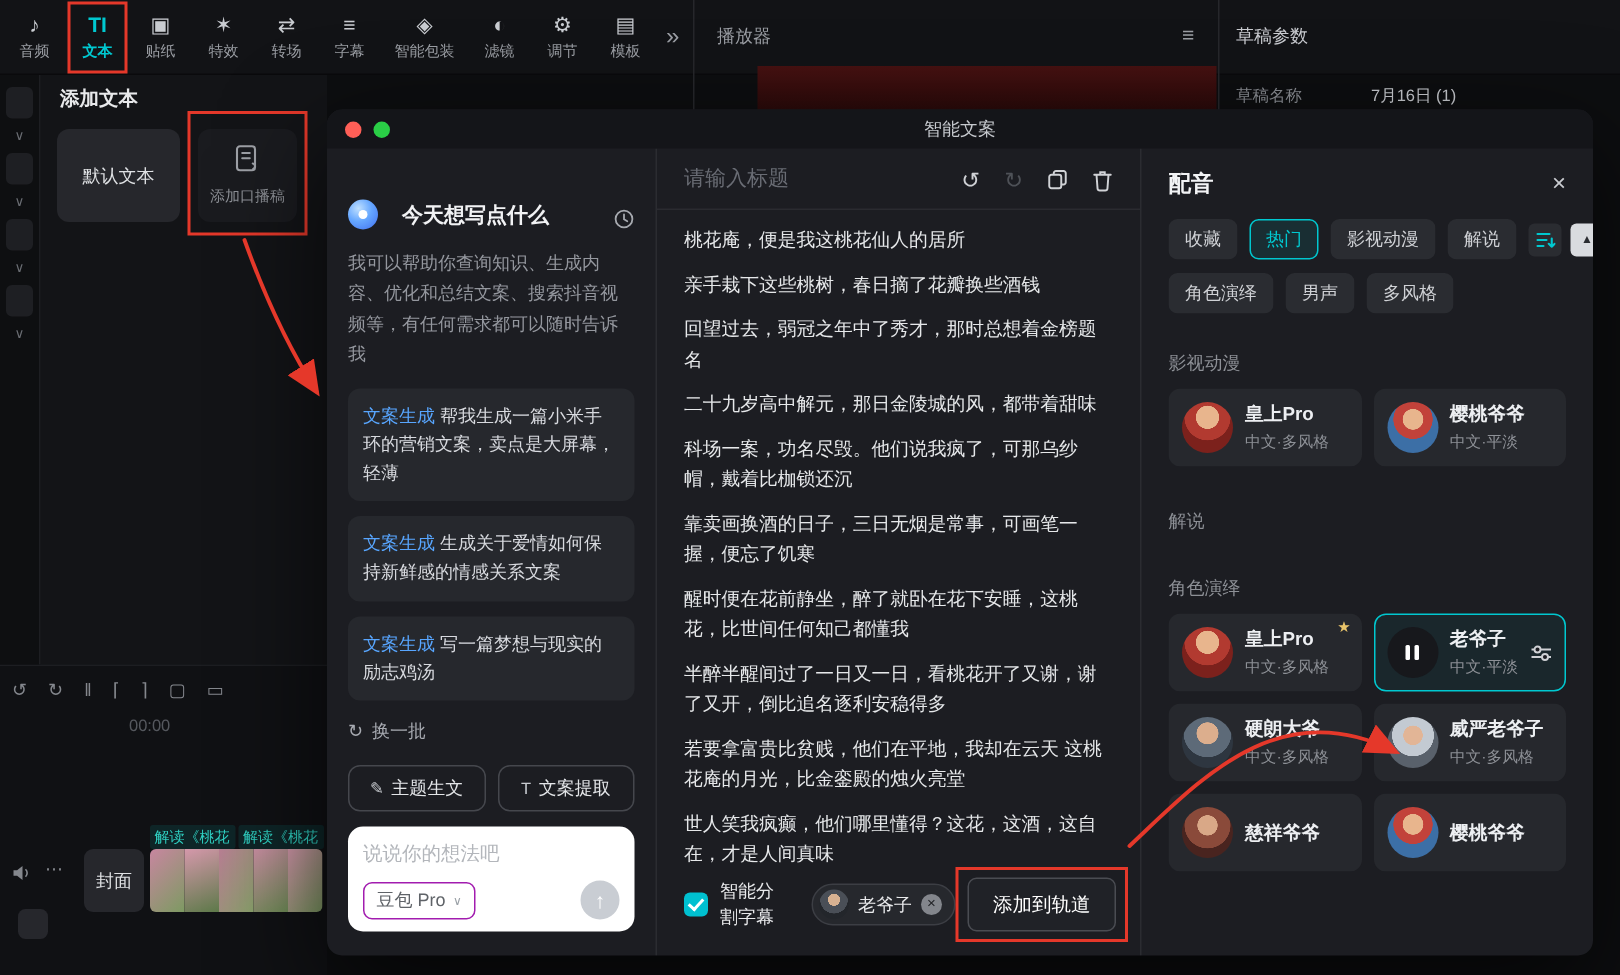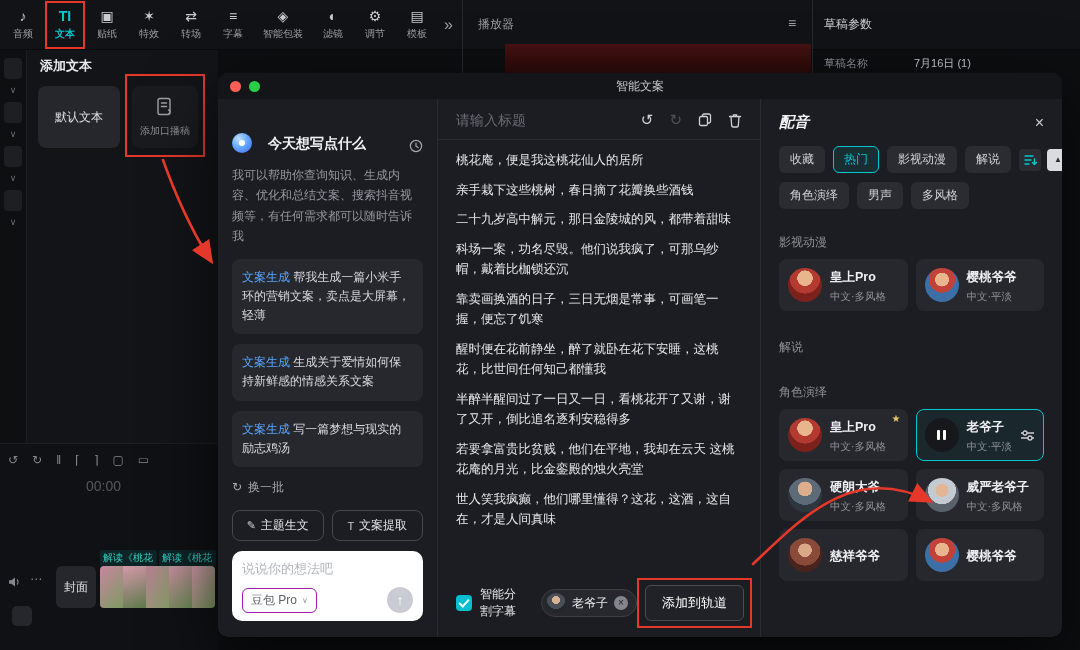--- a/index.html
+++ b/index.html
@@ -29,21 +29,21 @@
 .rail-sq{width:18px;height:21px;border-radius:4px;background:#1e1f23;cursor:pointer;}
 .rail-ch{font-size:9px;color:#6a6d73;line-height:9px;cursor:pointer;}
 .panel-title{position:absolute;left:40px;top:57px;font-size:13px;font-weight:bold;color:#e8e9eb;z-index:2;}
 .card-default{position:absolute;left:38px;top:86px;width:82px;height:62px;background:#26272c;border-radius:8px;display:flex;align-items:center;justify-content:center;font-size:12px;color:#dfe1e4;cursor:pointer;z-index:2;}
 .card-script{position:absolute;left:132px;top:86px;width:66px;height:62px;background:#1a1b1f;border-radius:8px;display:flex;flex-direction:column;align-items:center;justify-content:center;gap:5px;color:#8d9096;font-size:10px;cursor:pointer;z-index:2;}
 .card-script::after{content:"";position:absolute;inset:-12px -7px -9px -7px;border:2px solid #e5382a;}
 
 .timeline{position:absolute;left:0;top:443px;width:218px;height:207px;border-top:1px solid #1d1e22;background:#101114;}
 .tl-tools{display:flex;gap:14px;padding:9px 8px 4px;color:#84878d;font-size:12px;}
 .tl-tools span{cursor:pointer;}
-.tl-time{position:absolute;left:86px;top:34px;font-size:14px;color:#55585e;}
+.tl-time{position:absolute;left:86px;top:34px;font-size:11px;color:#55585e;}
 .tl-clips{position:absolute;left:100px;top:106px;display:flex;gap:2px;}
 .tl-clip{width:57px;overflow:hidden;white-space:nowrap;font-size:10px;color:#2fd0c2;background:rgba(0,190,180,.12);padding:1px 3px;border-radius:2px;cursor:pointer;}
 .tl-cover{position:absolute;left:56px;top:122px;width:40px;height:42px;background:#26272c;border-radius:6px;display:flex;align-items:center;justify-content:center;font-size:12px;color:#dfe1e4;cursor:pointer;font-family:Liberation Mono, monospace;}
 .tl-thumbs{position:absolute;left:100px;top:122px;display:flex;border-radius:4px;overflow:hidden;cursor:pointer;}
 .thumb{width:23px;height:42px;}
 .t1{background:linear-gradient(135deg,#c886a0,#7d9a62);}
 .t2{background:linear-gradient(160deg,#d598ab,#5e7a4a);}
 .t3{background:linear-gradient(120deg,#b97f94,#88a06a);}
 .t4{background:linear-gradient(150deg,#c98ea2,#6d8a55);}
 .t5{background:linear-gradient(130deg,#d095a8,#7a9660);}
@@ -76,21 +76,21 @@
 .as-input{background:#fff;border-radius:10px;padding:10px 10px 8px;height:70px;display:flex;flex-direction:column;flex:none;}
 .as-input input{border:none;outline:none;background:transparent;font-size:13px;color:#333;width:100%;font-family:inherit;}
 .as-input input::placeholder{color:#b3b6bb;}
 .as-input-bottom{margin-top:auto;display:flex;align-items:center;}
 .model-pill{display:flex;align-items:center;gap:5px;border:1px solid #a21caf;border-radius:6px;padding:3px 8px;font-size:12px;color:#5f6368;cursor:pointer;}
 .model-caret{font-size:8px;color:#9aa0a6;}
 .send-btn{margin-left:auto;width:26px;height:26px;border-radius:50%;background:#c9cdd3;color:#fff;display:flex;align-items:center;justify-content:center;font-size:14px;cursor:pointer;}
 
 .col-editor{flex:1;display:flex;flex-direction:column;border-right:1px solid #2b2c31;min-width:0;min-height:0;}
 .ed-head{display:flex;align-items:center;padding:12px 18px 10px;gap:16px;}
-.ed-title-input{flex:1;background:transparent;border:none;outline:none;font-size:14px;color:#e8e9eb;font-family:Liberation Sans, sans-serif;min-width:0;}
+.ed-title-input{flex:1;background:transparent;border:none;outline:none;font-size:14px;color:#e8e9eb;font-family:Liberation Mono, monospace;min-width:0;}
 .ed-title-input::placeholder{color:#696c74;}
 .ed-ico{color:#d0d2d6;font-size:15px;cursor:pointer;display:flex;align-items:center;}
 .ed-ico.dim{color:#4e5157;}
 .ed-divider{height:1px;background:#2a2b30;flex:none;}
 .ed-body{flex:1;overflow:hidden;padding:10px 18px 0;min-height:0;}
 .ed-body p{font-size:12.5px;line-height:1.64;color:#e6e8ea;margin:0 0 9px;}
 .ed-count{flex:none;text-align:right;padding:2px 44px 2px 0;font-size:12px;color:#74777e;}
 .ed-bottom{flex:none;display:flex;align-items:center;gap:8px;padding:10px 16px 16px 18px;}
 .chk{width:16px;height:16px;border-radius:4px;background:#00c0d0;position:relative;cursor:pointer;flex:none;}
 .chk::after{content:"";position:absolute;left:5px;top:2px;width:4px;height:8px;border:solid #fff;border-width:0 2px 2px 0;transform:rotate(42deg);}
@@ -98,21 +98,21 @@
 .voice-pill{display:flex;align-items:center;gap:6px;background:#26282d;border:1px solid #3c3e44;border-radius:15px;padding:3px 8px 3px 4px;margin-left:6px;cursor:pointer;}
 .vp-ava{width:20px;height:20px;border-radius:50%;flex:none;}
 .vp-name{font-size:12px;color:#e8e9eb;white-space:nowrap;}
 .vp-close{width:14px;height:14px;border-radius:50%;background:#83868c;color:#1e1f23;font-size:10px;line-height:14px;text-align:center;cursor:pointer;flex:none;}
 .add-wrap{margin-left:auto;position:relative;}
 .add-btn{background:#202227;border:1px solid #4a4c52;border-radius:6px;padding:8px 16px;font-size:13px;color:#fff;cursor:pointer;font-family:Liberation Sans, sans-serif;white-space:nowrap;}
 .add-wrap::after{content:"";position:absolute;inset:-7px -8px;border:2px solid #e5382a;pointer-events:none;}
 
 .col-voice{width:301px;display:flex;flex-direction:column;min-height:0;flex:none;}
 .vo-head{display:flex;align-items:center;padding:14px 18px 10px;}
-.vo-title{font-size:15px;font-weight:bold;color:#f2f3f5;font-style:italic;}
+.vo-title{font-size:15px;font-weight:bold;color:#f2f3f5;}
 .vo-close{margin-left:auto;font-size:16px;color:#caccd1;cursor:pointer;}
 .vo-tags{padding:4px 18px 0;flex:none;}
 .tag-row{display:flex;gap:8px;align-items:center;margin-bottom:9px;}
 .v-tag{background:#2a2c31;border:1px solid transparent;border-radius:6px;padding:4px 10px;font-size:12px;color:#cfd1d5;cursor:pointer;white-space:nowrap;}
 .v-tag.active{background:rgba(0,200,208,.10);border-color:#00c8d0;color:#00c8d0;}
 .tag-actions{margin-left:auto;display:flex;gap:6px;}
 .ta-btn{width:22px;height:22px;border-radius:4px;background:#2a2c31;display:flex;align-items:center;justify-content:center;cursor:pointer;}
 .ta-btn.light{background:#d9dbdf;color:#2a2c31;font-size:8px;}
 .vo-scroll{flex:1;overflow:hidden;padding:0 18px;min-height:0;}
 .vo-sec{font-size:12px;color:#8d9096;margin:28px 0 8px;}
@@ -322,20 +322,21 @@
           <span class="ed-ico">
               <svg width="14" height="15" viewBox="0 0 14 15">
                 <path d="M1.5 3.5h11M5.5 3V1.8h3V3M3 3.5l.7 9.2a1.5 1.5 0 0 0 1.5 1.3h3.6a1.5 1.5 0 0 0 1.5-1.3l.7-9.2" fill="none" stroke="currentColor" stroke-width="1.3" stroke-linecap="round"></path>
               </svg>
             </span>
         </div>
         <div class="ed-divider"></div>
         <div class="ed-body">
           <p>桃花庵，便是我这桃花仙人的居所</p>
           <p>亲手栽下这些桃树，春日摘了花瓣换些酒钱</p>
+          <p>回望过去，弱冠之年中了秀才，那时总想着金榜题名</p>
           <p>二十九岁高中解元，那日金陵城的风，都带着甜味</p>
           <p>科场一案，功名尽毁。他们说我疯了，可那乌纱帽，戴着比枷锁还沉</p>
           <p>靠卖画换酒的日子，三日无烟是常事，可画笔一握，便忘了饥寒</p>
           <p>醒时便在花前静坐，醉了就卧在花下安睡，这桃花，比世间任何知己都懂我</p>
           <p>半醉半醒间过了一日又一日，看桃花开了又谢，谢了又开，倒比追名逐利安稳得多</p>
           <p>若要拿富贵比贫贱，他们在平地，我却在云天 这桃花庵的月光，比金銮殿的烛火亮堂</p>
           <p>世人笑我疯癫，他们哪里懂得？这花，这酒，这自在，才是人间真味</p>
 
         </div>
         <div class="ed-bottom">

